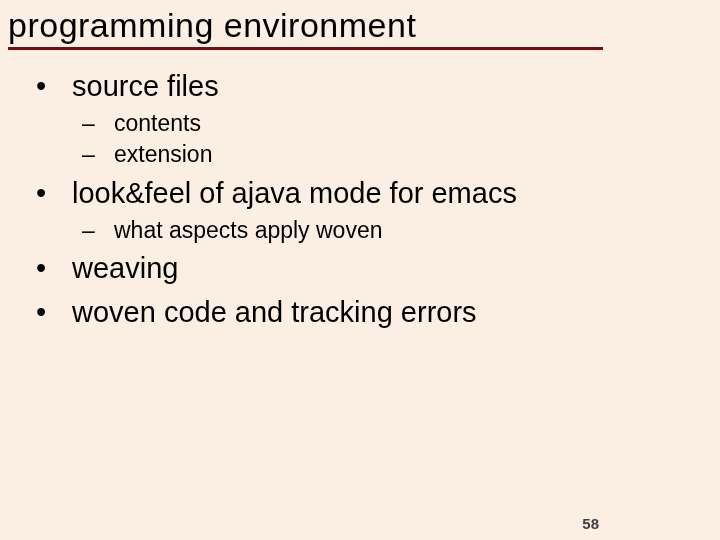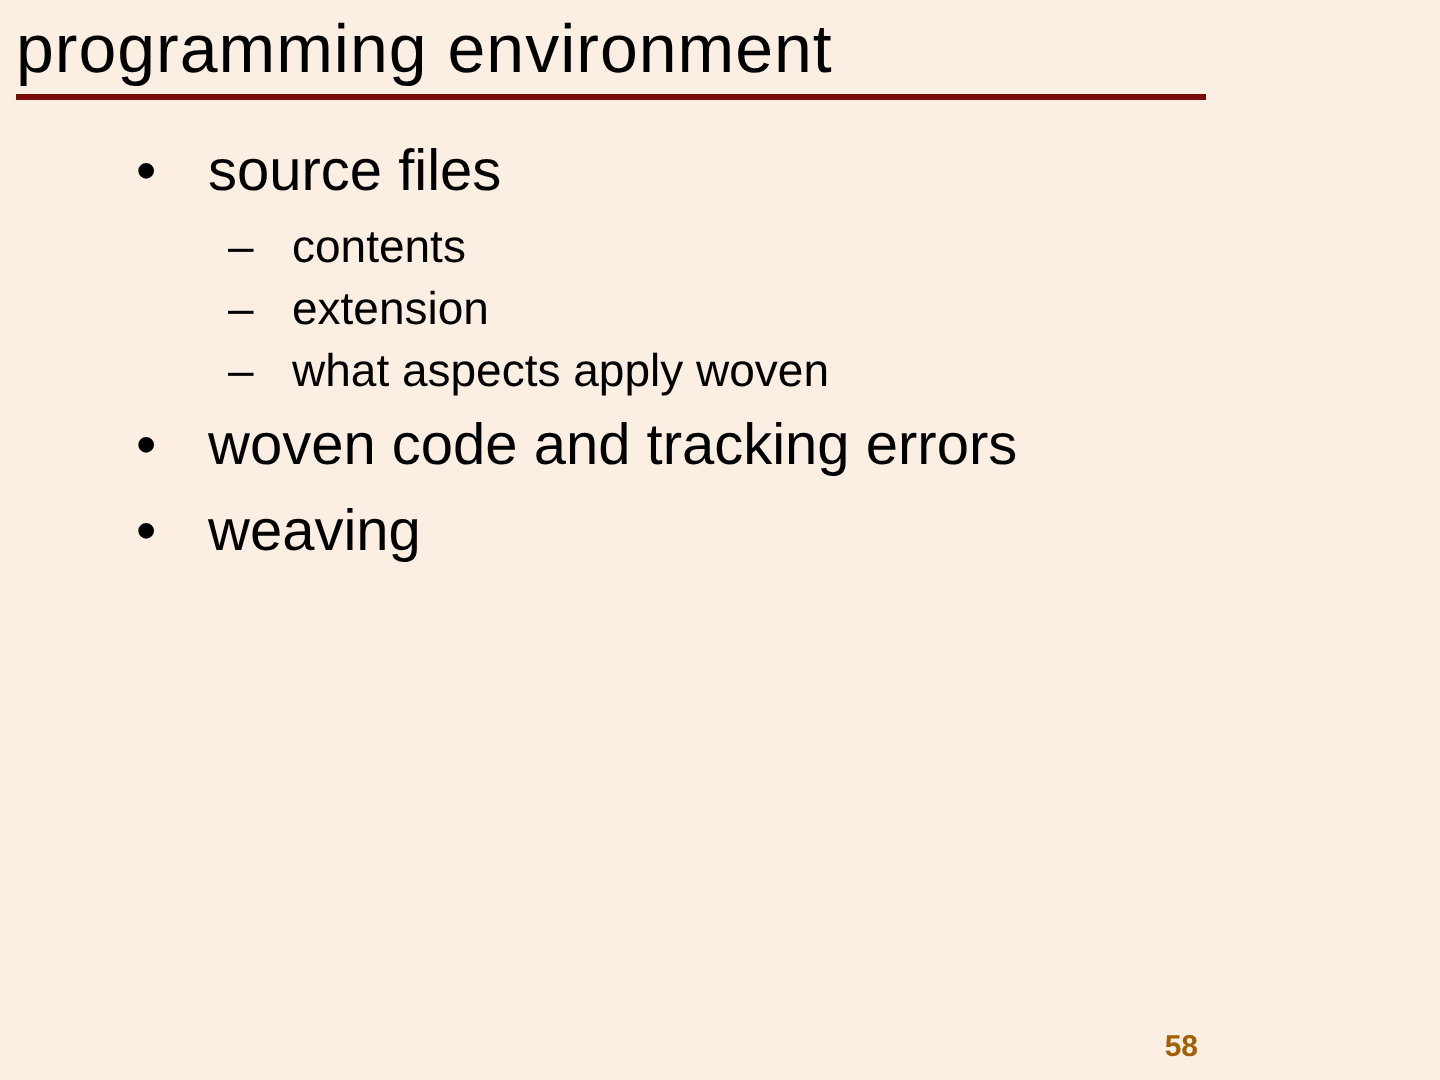--- a/index.html
+++ b/index.html
@@ -22,21 +22,20 @@
     padding: 6px 8px 2px 8px;
     letter-spacing: 0.5px;
   }
   .rule {
     border: none;
     border-top: 3px solid #7a0c0c;
     margin: 0 8px 18px 8px;
   }
   .content {
     padding: 0 14px 0 18px;
-    margin-left: 32px;
   }
   .lvl1 {
     font-size: 29px;
     margin: 6px 0 4px 36px;
     text-indent: -18px;
     padding-left: 18px;
     line-height: 1.28;
   }
   .lvl1 .bullet {
     display: inline-block;
@@ -53,21 +52,21 @@
     display: inline-block;
     width: 16px;
   }
   .pagenum {
     position: absolute;
     right: 12px;
     bottom: 8px;
     font-family: Arial, Helvetica, sans-serif;
     font-size: 15px;
     font-weight: bold;
-    color: #a16207;
+    color: #404040;
   }
 </style>
 </head>
 <body>
 
 <div class="slide">
 
   <div class="title">programming environment</div>
   <hr class="rule">
 
@@ -76,28 +75,31 @@
     <div class="lvl1">
       <span class="bullet">•</span><span>source files</span>
     </div>
     <div class="lvl2">
       <span class="dash">–</span><span>contents</span>
     </div>
     <div class="lvl2">
       <span class="dash">–</span><span>extension</span>
     </div>
 
+    <div class="lvl1">
+      <span class="bullet">•</span><span>look&amp;feel of ajava mode for emacs</span>
+    </div>
     <div class="lvl2">
       <span class="dash">–</span><span>what aspects apply woven</span>
     </div>
 
     <div class="lvl1">
-      <span class="bullet">•</span><span>woven code and tracking errors</span>
+      <span class="bullet">•</span><span>weaving</span>
     </div>
 
     <div class="lvl1">
-      <span class="bullet">•</span><span>weaving</span>
+      <span class="bullet">•</span><span>woven code and tracking errors</span>
     </div>
 
   </div>
 
   <div class="pagenum">58</div>
 </div>
 
 </body></html>

